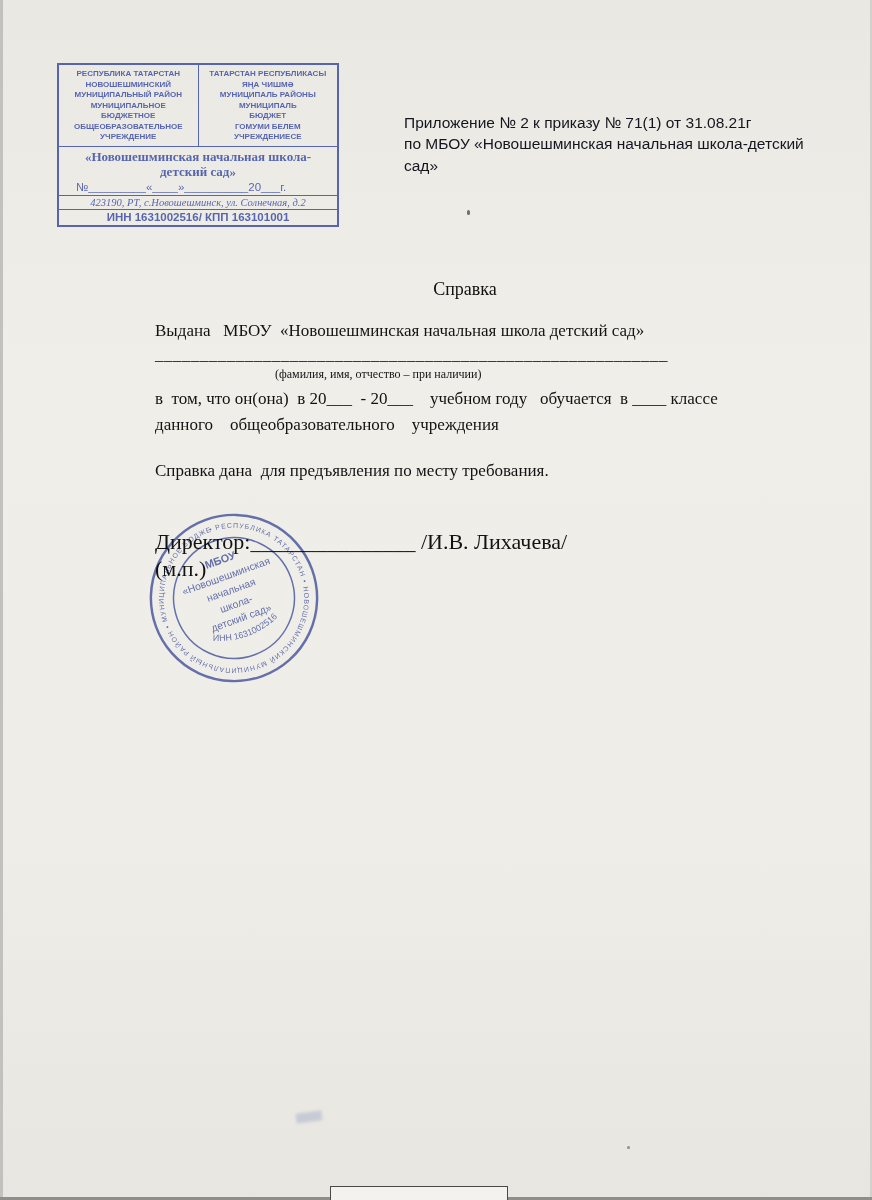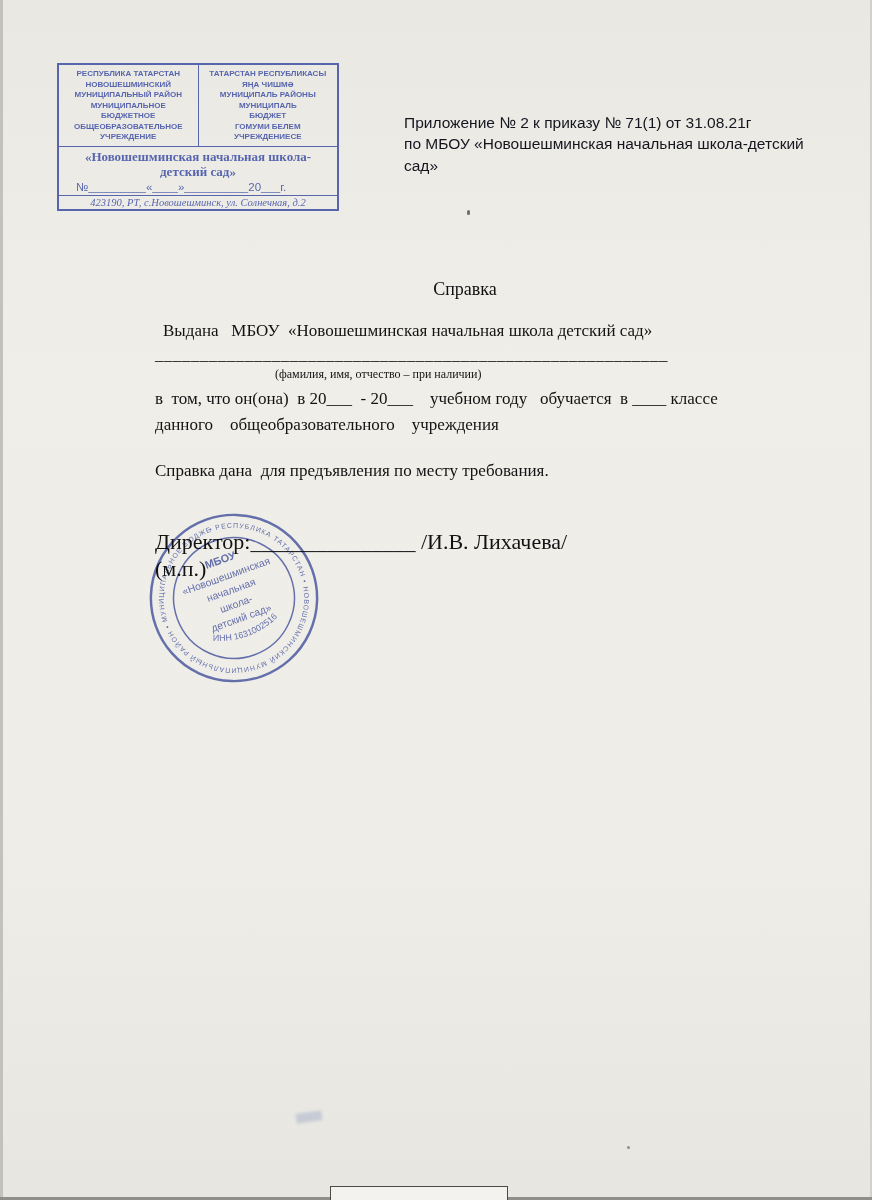--- a/index.html
+++ b/index.html
@@ -26,21 +26,21 @@
 
   
   .header-right{position:absolute;left:404px;top:112px;width:445px;
                 font-family:"Liberation Sans","DejaVu Sans",sans-serif;
                 font-size:15.5px;line-height:1.38;color:#15151f;}
 
   .title{position:absolute;left:100px;top:279px;width:730px;text-align:center;
          font-size:18px;color:#111;}
 
   .body-line{position:absolute;left:155px;font-size:17px;color:#131313;white-space:pre;}
-  .bl1{top:321px;margin-left:8px;}
+  .bl1{top:321px;}
   .bl-under{top:345px;letter-spacing:.5px;}
   .bl-cap{top:367px;left:275px;font-size:12px;}
   .bl2{top:389px;}
   .bl3{top:415px;}
   .bl4{top:461px;}
   .sig{top:529px;font-size:22px;}
   .mp{top:556px;font-size:22px;}
 
   
   .round-stamp{position:absolute;left:140px;top:504px;width:188px;height:188px;
@@ -83,20 +83,21 @@
         <div>ГОМУМИ БЕЛЕМ</div>
         <div>УЧРЕЖДЕНИЕСЕ</div>
       </div>
     </div>
     <div class="stamp-school">
       <div>«Новошешминская начальная школа-</div>
       <div>детский сад»</div>
     </div>
     <div class="stamp-num">№_________«____»__________20___г.</div>
     <div class="stamp-addr">423190, РТ,  с.Новошешминск, ул. Солнечная, д.2</div>
+    <div class="stamp-inn">ИНН  1631002516/ КПП  163101001</div>
   </div>
 
   <div class="header-right">
     <div>Приложение № 2 к приказу № 71(1)   от 31.08.21г</div>
     <div>по МБОУ «Новошешминская начальная школа-детский</div>
     <div> сад»</div>
   </div>
 
   <div class="title">Справка</div>
 

